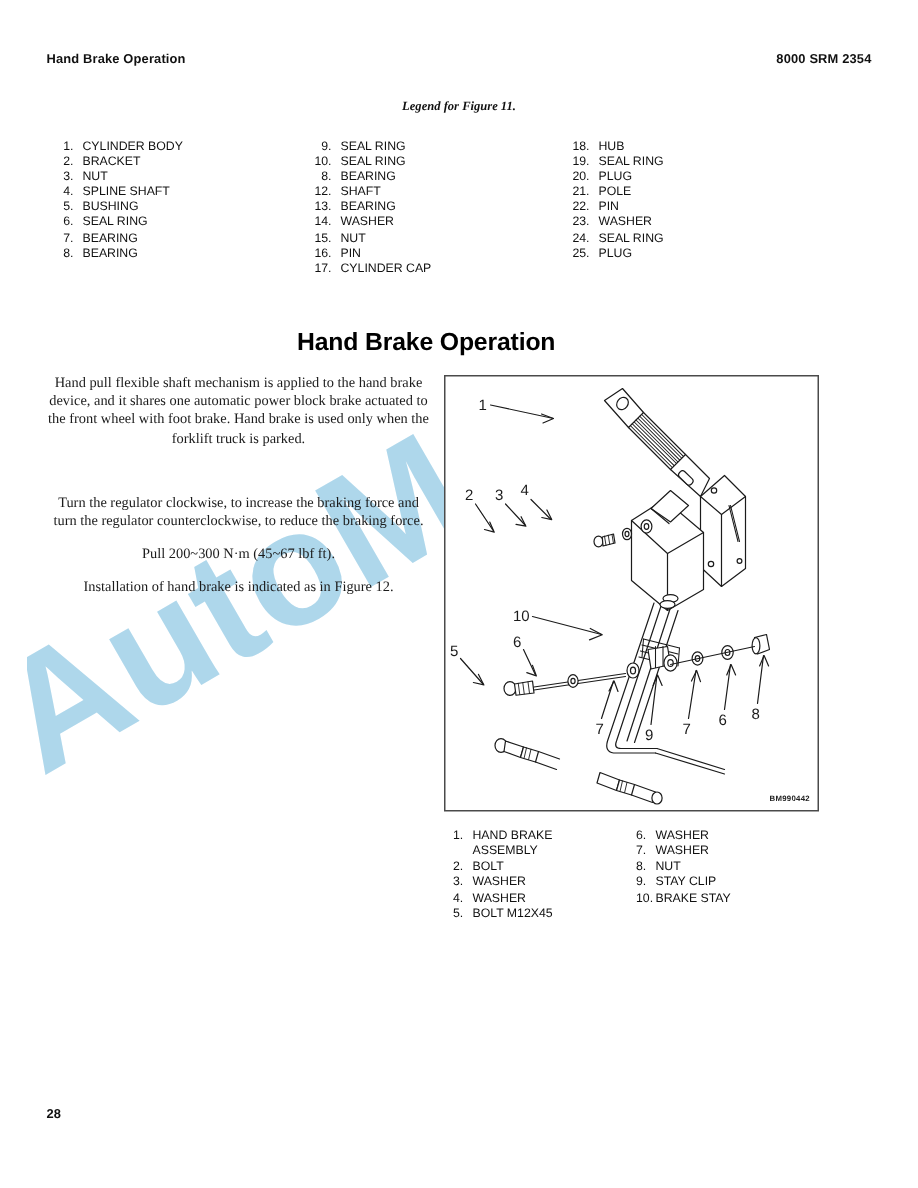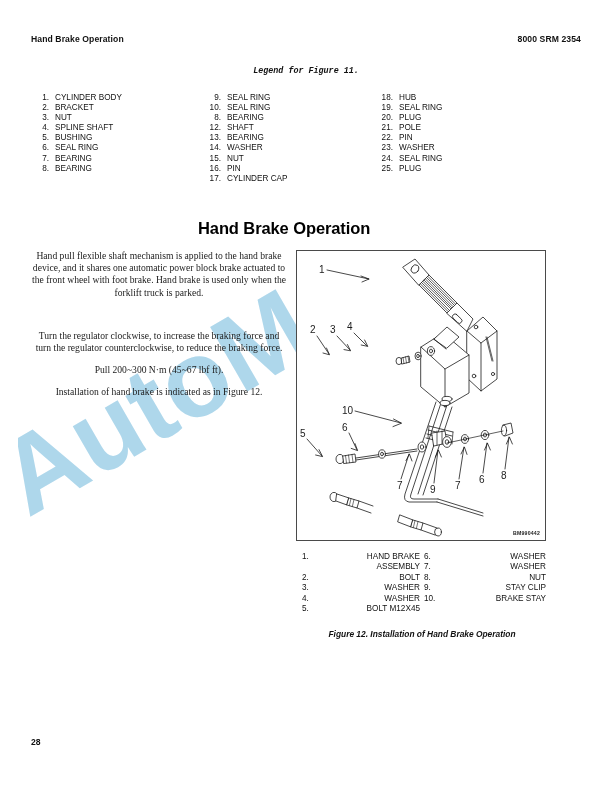--- a/index.html
+++ b/index.html
@@ -56,21 +56,21 @@
   .rh-left  { left: 31px; }
   .rh-right { right: 31px; text-align: right; }
 
   
   .legend-title {
     position: absolute;
     top: 66px;
     left: 0;
     width: 612px;
     text-align: center;
-    font-family: Liberation Mono, monospace;
+    font-family: Liberation Serif, serif;
     font-style: italic;
     font-weight: bold;
     font-size: 8.4px;
     color: #111;
   }
   .legend-cols {
     position: absolute;
     top: 93px;
     left: 31px;
     width: 550px;
@@ -199,21 +199,21 @@
     width: 17px;
     flex: 0 0 17px;
     text-align: left;
     padding-left: 4px;
     box-sizing: border-box;
   }
   .fl-cont {
     width: 17px;
     flex: 0 0 17px;
   }
-  .fl-lbl { flex: 1 1 auto; text-align: right; }
+  .fl-lbl { flex: 1 1 auto; }
 
   
   .fig-caption {
     position: absolute;
     left: 296px;
     top: 629px;
     width: 252px;
     text-align: center;
     font-family: "Liberation Sans", sans-serif;
     font-style: italic;
@@ -589,17 +589,16 @@
           <span class="fl-num">9.</span>
           <span class="fl-lbl">STAY CLIP</span>
         </div>
       <div class="fl-row">
           <span class="fl-num">10.</span>
           <span class="fl-lbl">BRAKE STAY</span>
         </div>
     </div>
   </div>
 
-  <div class="fig-caption">Figure 12. Installation of Hand Brake Operation</div>
 
   <div class="page-num">28</div>
 
 </div>
 
 </body></html>

